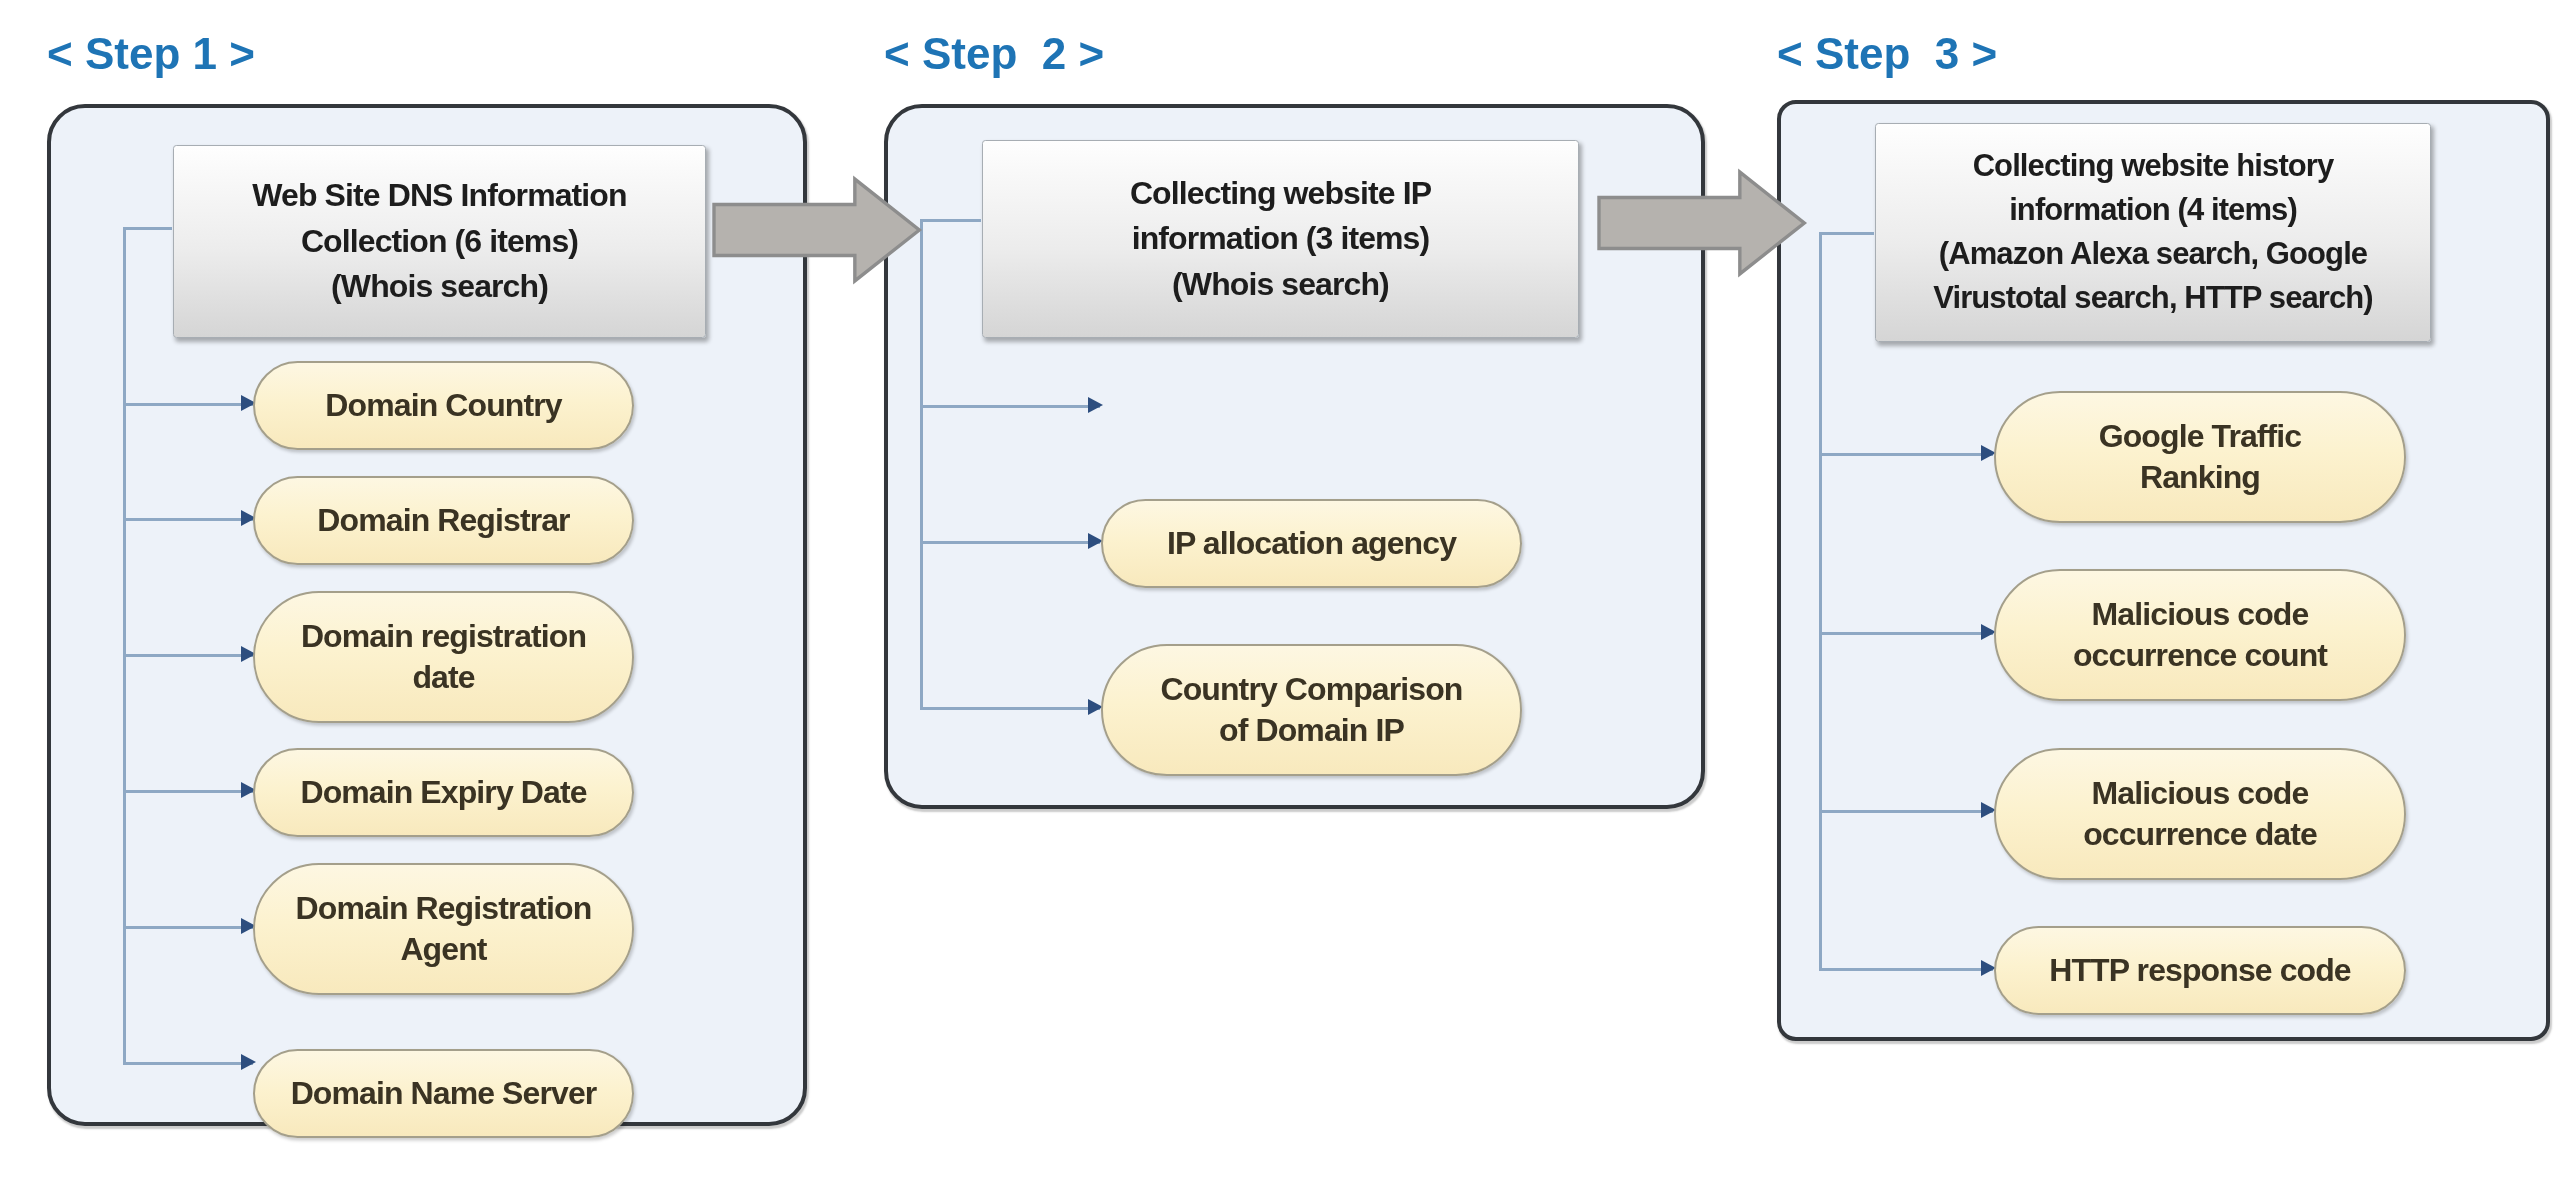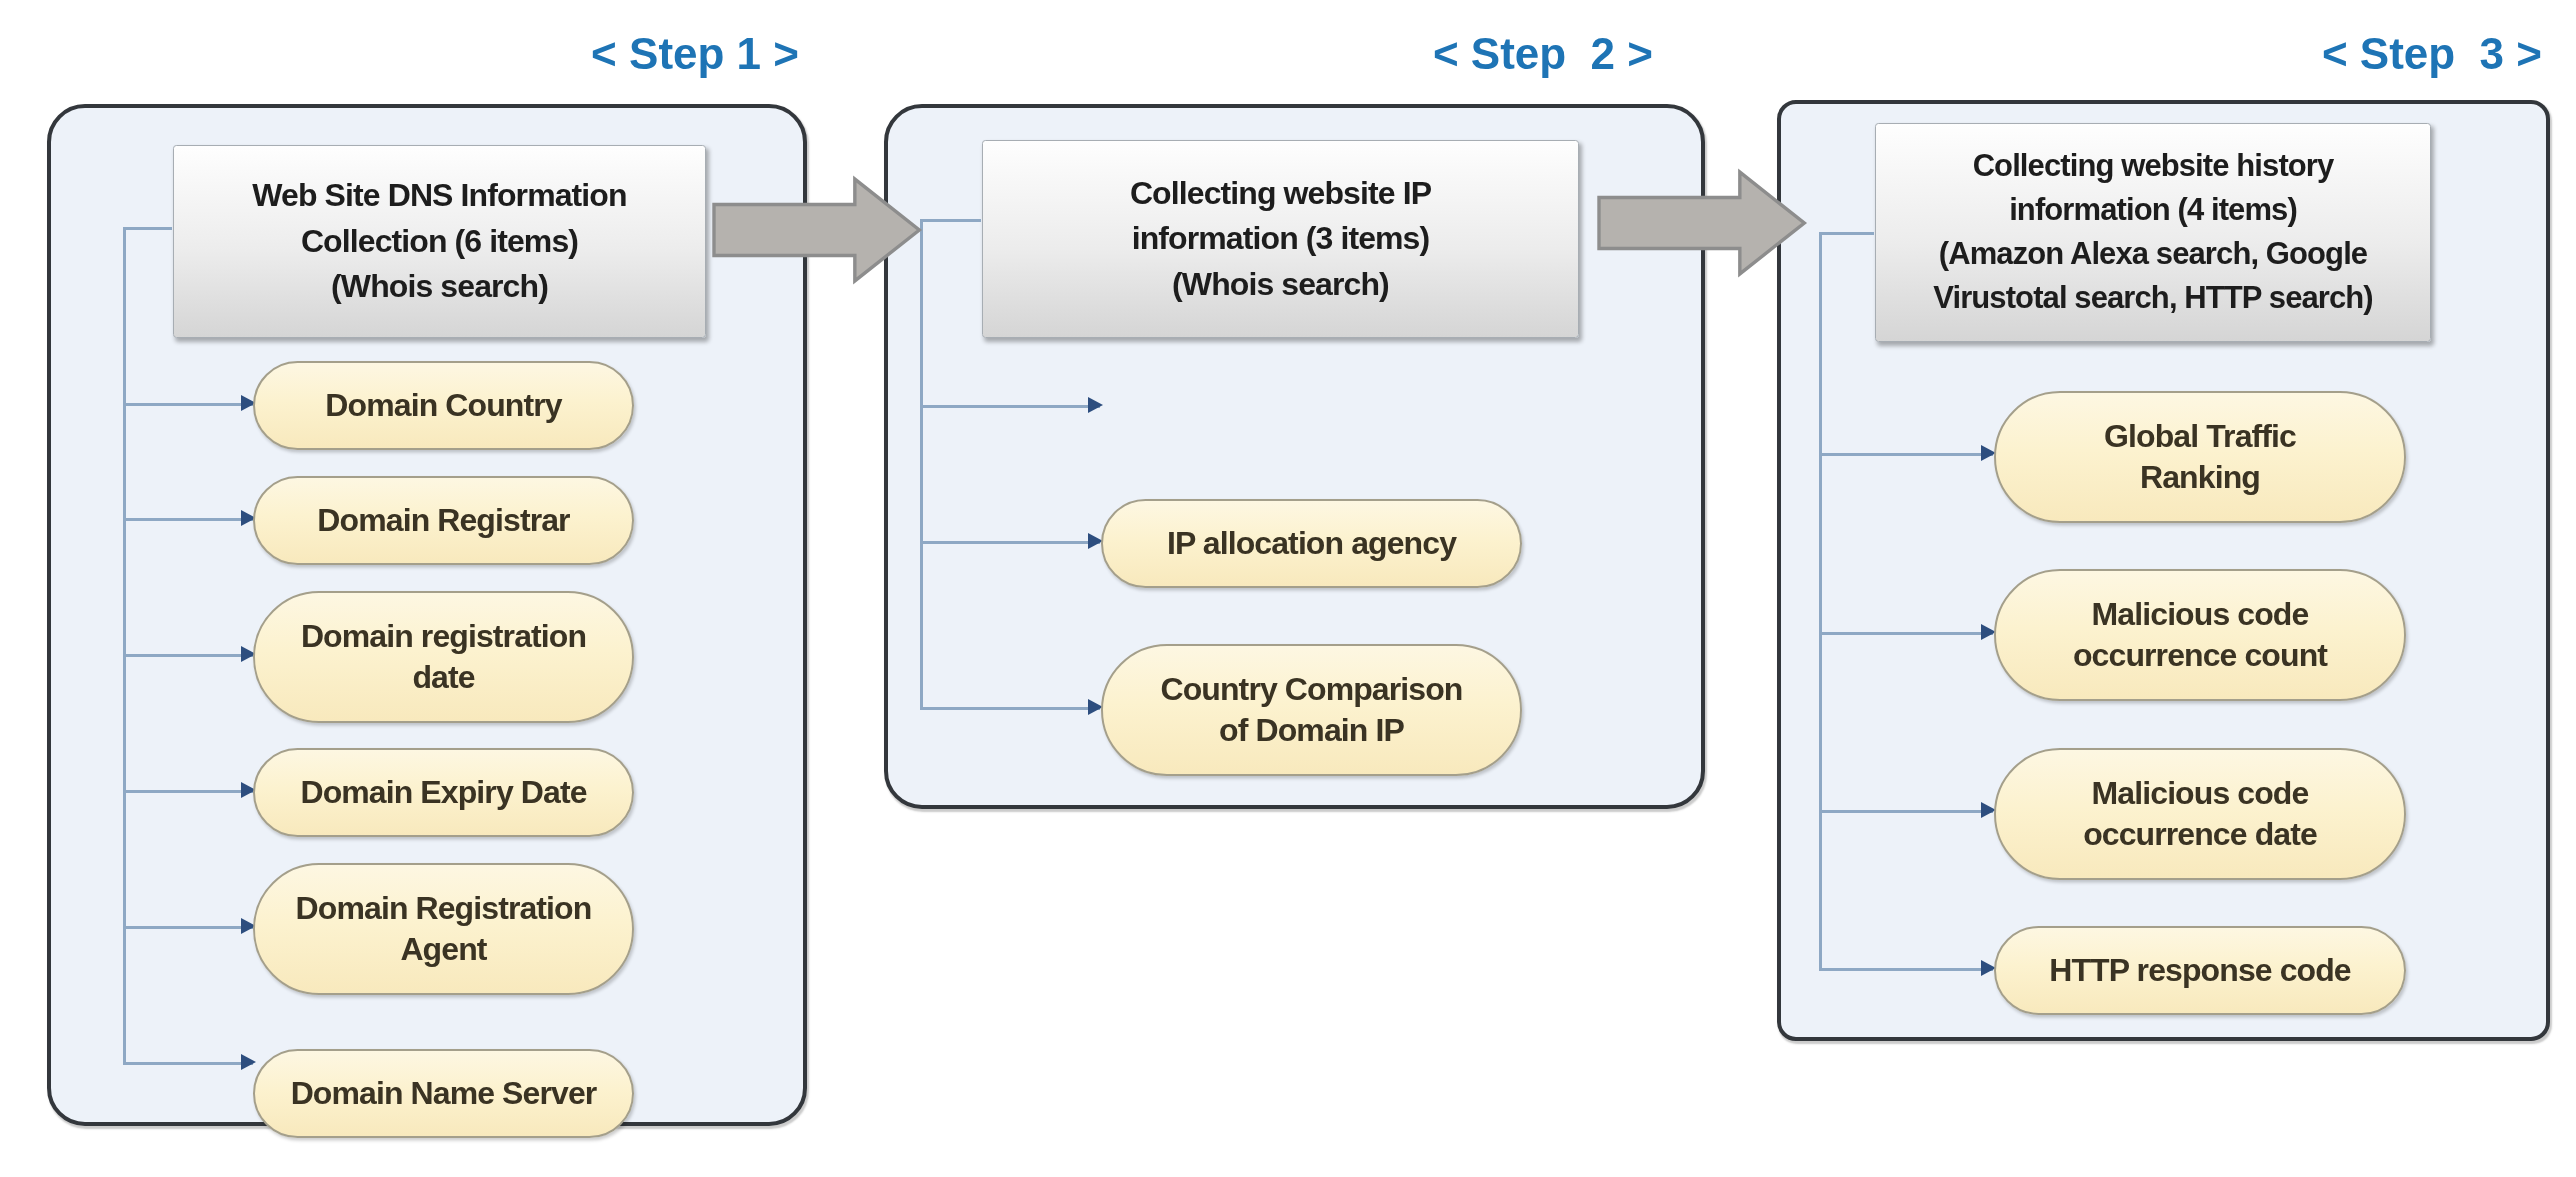--- a/index.html
+++ b/index.html
@@ -1,21 +1,21 @@
 <!DOCTYPE html>
 <html style="font-size:13.6px"><head>
 <meta charset="utf-8">
 <style>
   html,body{margin:0;padding:0;background:#ffffff;}
   .canvas{
     position:relative;width:2576px;height:1177px;background:#ffffff;overflow:hidden;
     font-family:"Liberation Sans","DejaVu Sans",sans-serif;
   }
   .step-label{
-    position:absolute;top:29px;text-align:right;
+    position:absolute;top:29px;text-align:left;
     font-size:44px;font-weight:bold;color:#1e74b5;
     letter-spacing:0px;white-space:pre;
   }
   .panel{
     position:absolute;background:#edf2f9;border:4.3px solid #33373c;border-radius:38px;
     box-shadow:1.7px 2.6px 1.7px rgba(70,70,70,.28);
   }
   .hdr{
     position:absolute;display:flex;align-items:center;justify-content:center;text-align:center;
     background:linear-gradient(180deg,#fefefe 0%,#ececec 55%,#d5d5d5 100%);
@@ -150,21 +150,21 @@
         <i class="ah"></i>
       </div>
     <div class="stub" style="left:38px;top:706px;width:174px;">
         <i class="ah"></i>
       </div>
     <div class="stub" style="left:38px;top:864px;width:174px;">
         <i class="ah"></i>
       </div>
 
     <div class="pill" style="left:213px;top:287px;width:408px;height:128px;">
-        <span class="txt">Global Traffic
+        <span class="txt">Google Traffic
 Ranking</span>
       </div>
     <div class="pill" style="left:213px;top:465px;width:408px;height:128px;">
         <span class="txt">Malicious code
 occurrence count</span>
       </div>
     <div class="pill" style="left:213px;top:644px;width:408px;height:128px;">
         <span class="txt">Malicious code
 occurrence date</span>
       </div>

